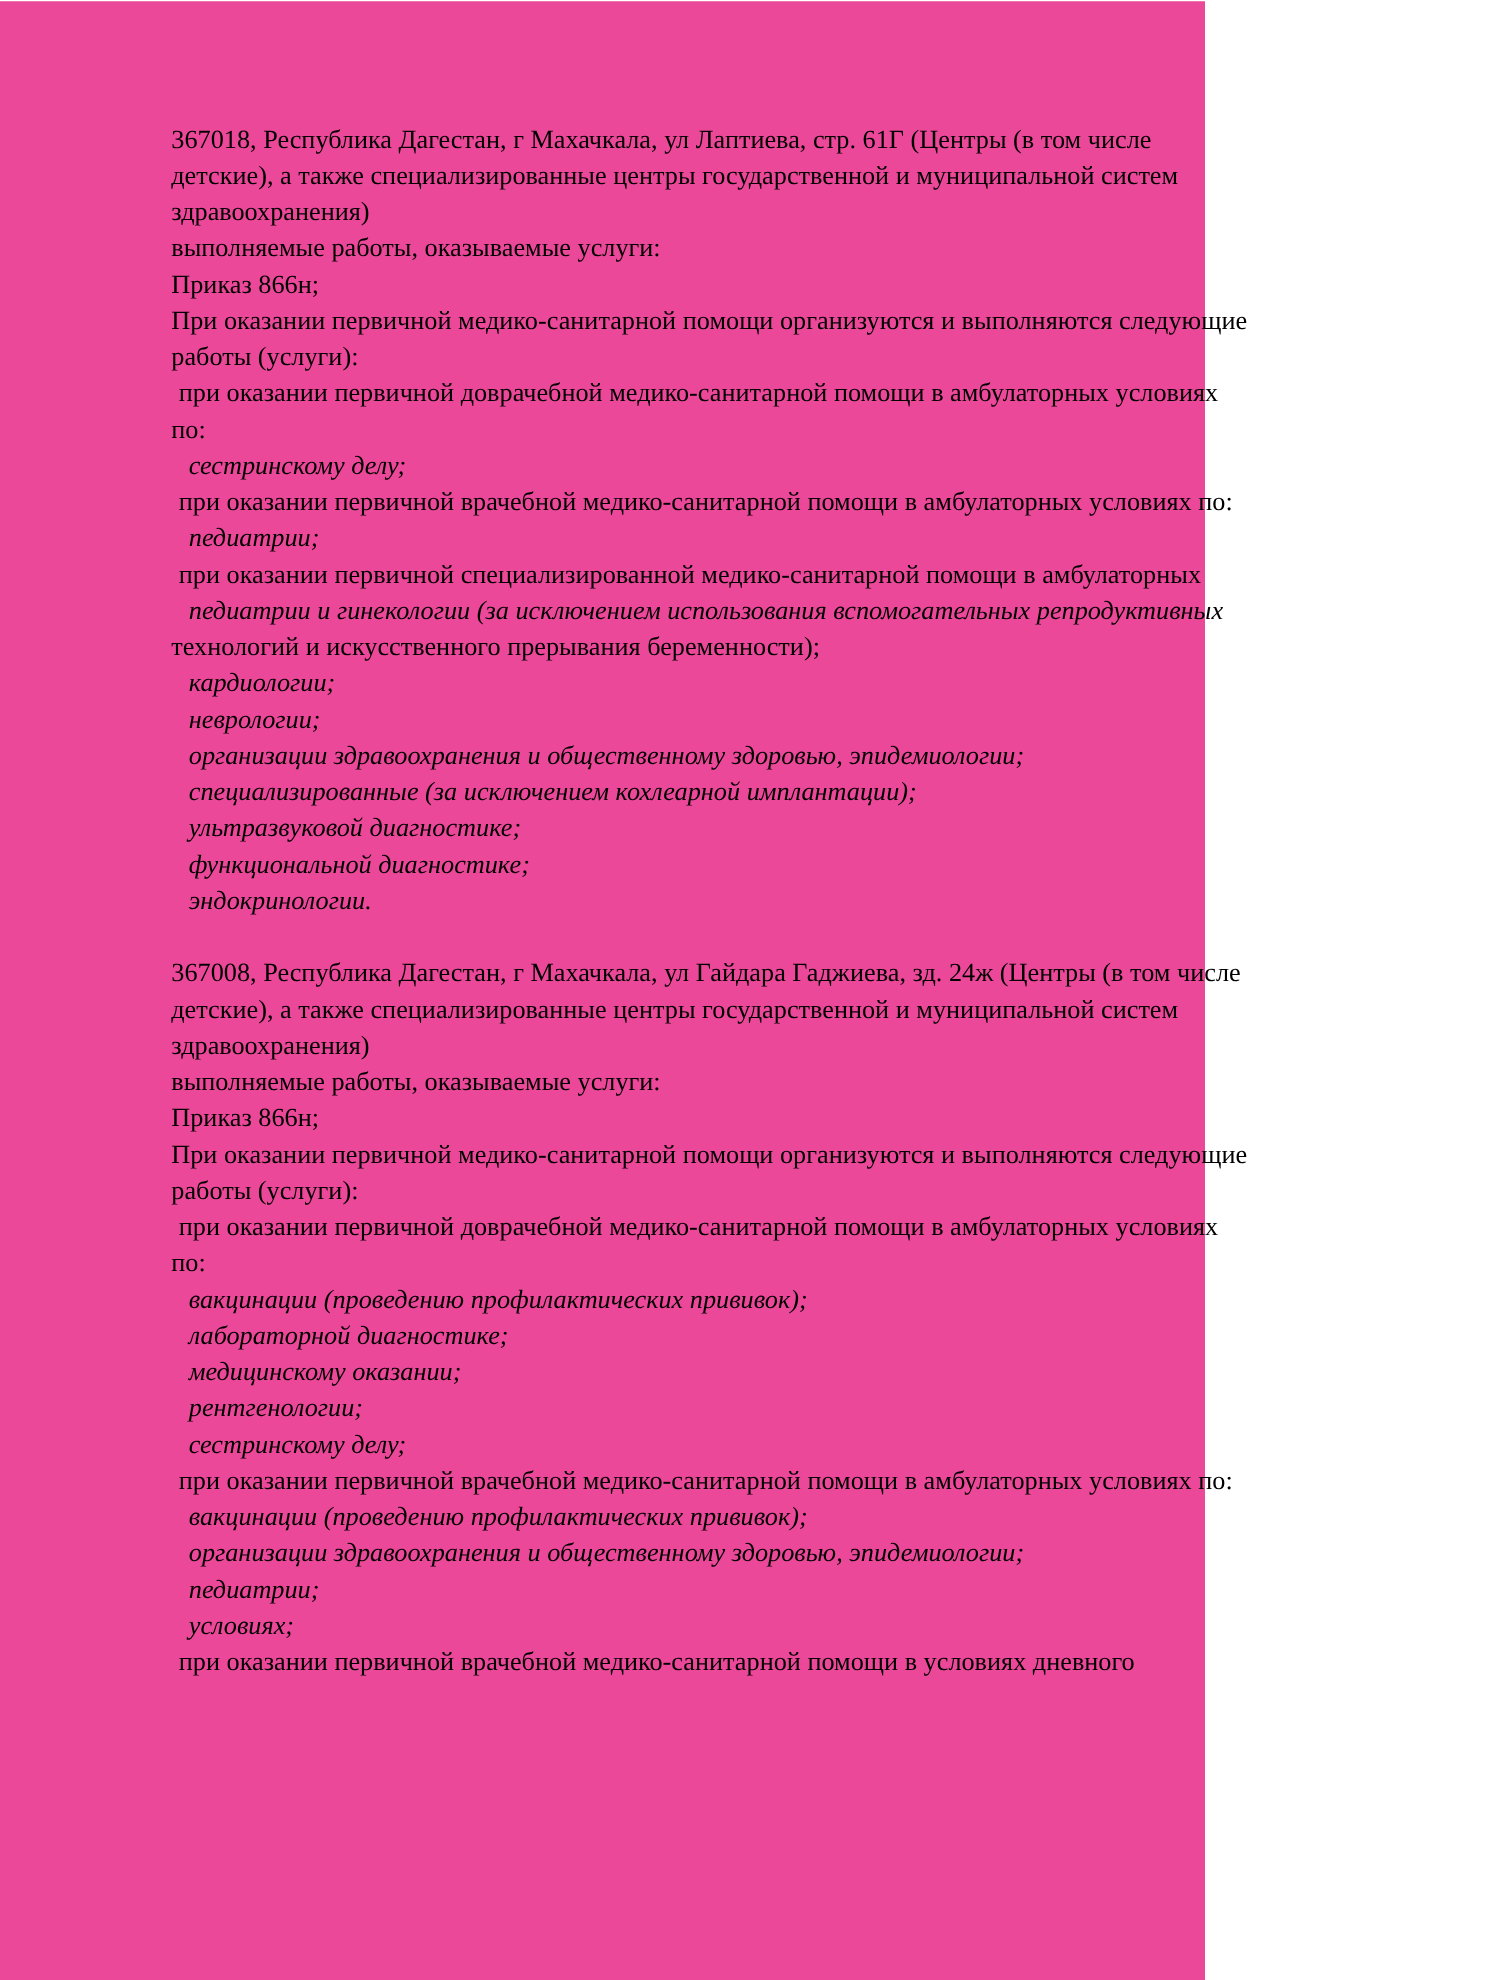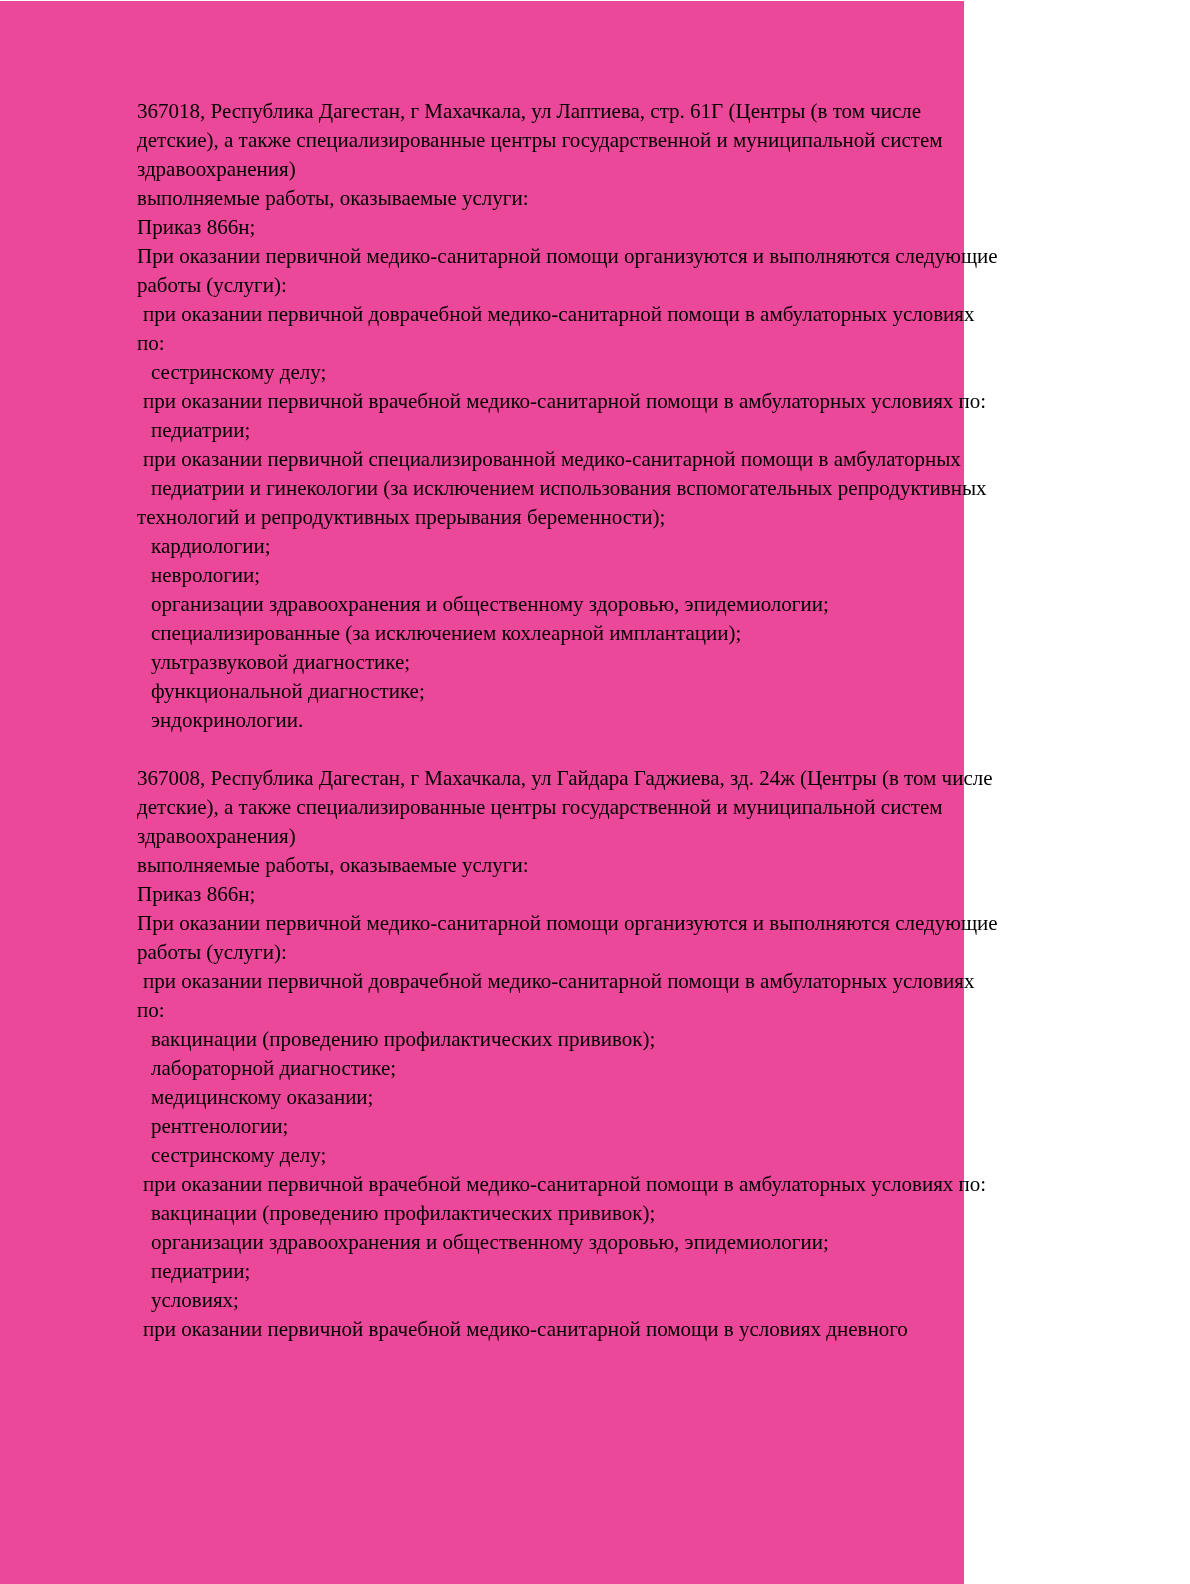--- a/index.html
+++ b/index.html
@@ -32,21 +32,21 @@
     line-height: 29px;
   }
   .doc-section { margin: 0; padding: 0; }
   .doc-section + .doc-section { margin-top: 29px; }
   .line {
     white-space: nowrap;
     height: 29px;
   }
   .i0 { padding-left: 0; }
   .i1 { padding-left: 6px; }
-  .i2 { padding-left: 14px; }
+  .i2 { padding-left: 14px; font-style: italic; }
 </style>
 </head>
 <body>
 
 <div class="page">
   <div class="text-block" id="text-block">
       <div class="doc-section">
         <div class="line i0">367018, Республика Дагестан, г Махачкала, ул Лаптиева, стр. 61Г (Центры (в том числе</div>
         <div class="line i0">детские), а также специализированные центры государственной и муниципальной систем</div>
         <div class="line i0">здравоохранения)</div>
@@ -54,21 +54,21 @@
         <div class="line i0">Приказ 866н;</div>
         <div class="line i0">При оказании первичной медико-санитарной помощи организуются и выполняются следующие</div>
         <div class="line i0">работы (услуги):</div>
         <div class="line i1">при оказании первичной доврачебной медико-санитарной помощи в амбулаторных условиях</div>
         <div class="line i0">по:</div>
         <div class="line i2">сестринскому делу;</div>
         <div class="line i1">при оказании первичной врачебной медико-санитарной помощи в амбулаторных условиях по:</div>
         <div class="line i2">педиатрии;</div>
         <div class="line i1">при оказании первичной специализированной медико-санитарной помощи в амбулаторных</div>
         <div class="line i2">педиатрии и гинекологии (за исключением использования вспомогательных репродуктивных</div>
-        <div class="line i0">технологий и репродуктивных прерывания беременности);</div>
+        <div class="line i0">технологий и искусственного прерывания беременности);</div>
         <div class="line i2">кардиологии;</div>
         <div class="line i2">неврологии;</div>
         <div class="line i2">организации здравоохранения и общественному здоровью, эпидемиологии;</div>
         <div class="line i2">специализированные (за исключением кохлеарной имплантации);</div>
         <div class="line i2">ультразвуковой диагностике;</div>
         <div class="line i2">функциональной диагностике;</div>
         <div class="line i2">эндокринологии.</div>
       </div>
       <div class="doc-section">
         <div class="line i0">367008, Республика Дагестан, г Махачкала, ул Гайдара Гаджиева, зд. 24ж (Центры (в том числе</div>

